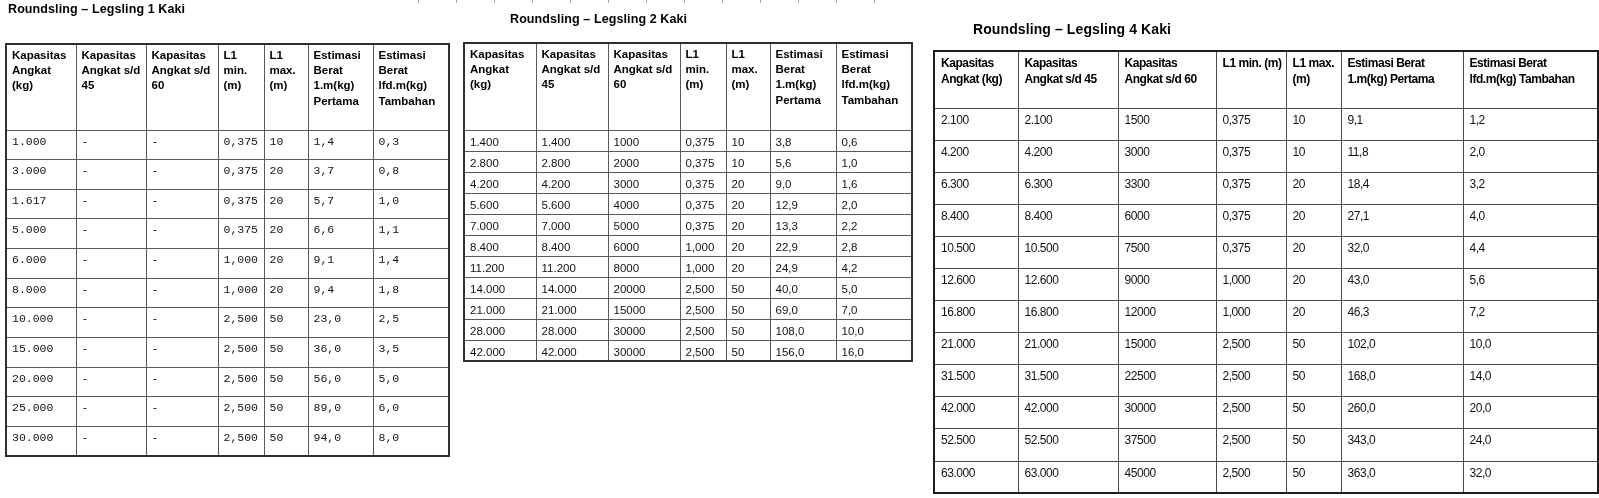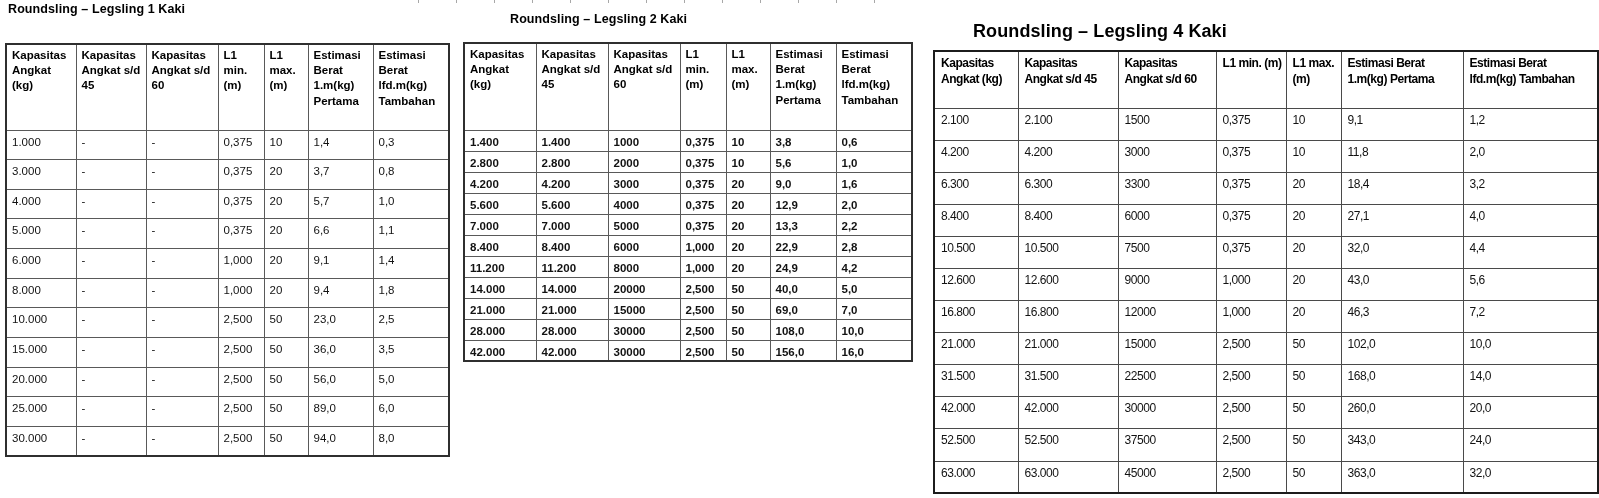--- a/index.html
+++ b/index.html
@@ -27,32 +27,32 @@
     overflow:hidden;white-space:normal;
   }
   th{font-size:11.5px;font-weight:bold;color:#000;line-height:1.32;padding:3px 3px 0 5px;}
   td{font-size:11.5px;color:#121212;line-height:1.25;padding:4px 3px 0 5px;}
 
   
   .t1{left:5px;width:443px;}
   .t1 .title{left:3px;top:2px;}
   .t1 table{left:0;top:43px;width:443px;}
   .t1 thead tr{height:86px;}
-  .t1 tbody tr{height:29.66px;}
+  .t1 tbody tr{height:29.66px;font-family:Liberation Mono, monospace;}
 
   
   .t2{left:463px;width:448px;}
   .t2 .title{left:47px;top:12px;}
   .t2 table{left:0;top:42px;width:448px;}
   .t2 thead tr{height:87px;}
-  .t2 tbody tr{height:21px;font-weight:bold;}
+  .t2 tbody tr{height:21px;}
 
   
   .t3{left:933px;width:664px;letter-spacing:-0.45px;}
-  .t3 .title{left:40px;top:21px;font-size:18px;}
+  .t3 .title{left:40px;top:21px;font-size:14px;}
   .t3 table{left:0;top:50px;width:664px;border-color:#1c1c1c;}
   .t3 th,.t3 td{border-color:#4a4a4a;}
   .t3 thead tr{height:57px;}
   .t3 tbody tr{height:32.1px;}
   .t3 th{font-size:12px;line-height:1.35;padding-left:6px;}
   .t3 td{font-size:12px;padding-left:6px;}
 </style>
 </head>
 <body>
 
@@ -110,21 +110,21 @@
           <tr>
             <td>3.000</td>
             <td>-</td>
             <td>-</td>
             <td>0,375</td>
             <td>20</td>
             <td>3,7</td>
             <td>0,8</td>
           </tr>
           <tr>
-            <td>4.000</td>
+            <td>1.617</td>
             <td>-</td>
             <td>-</td>
             <td>0,375</td>
             <td>20</td>
             <td>5,7</td>
             <td>1,0</td>
           </tr>
           <tr>
             <td>5.000</td>
             <td>-</td>

